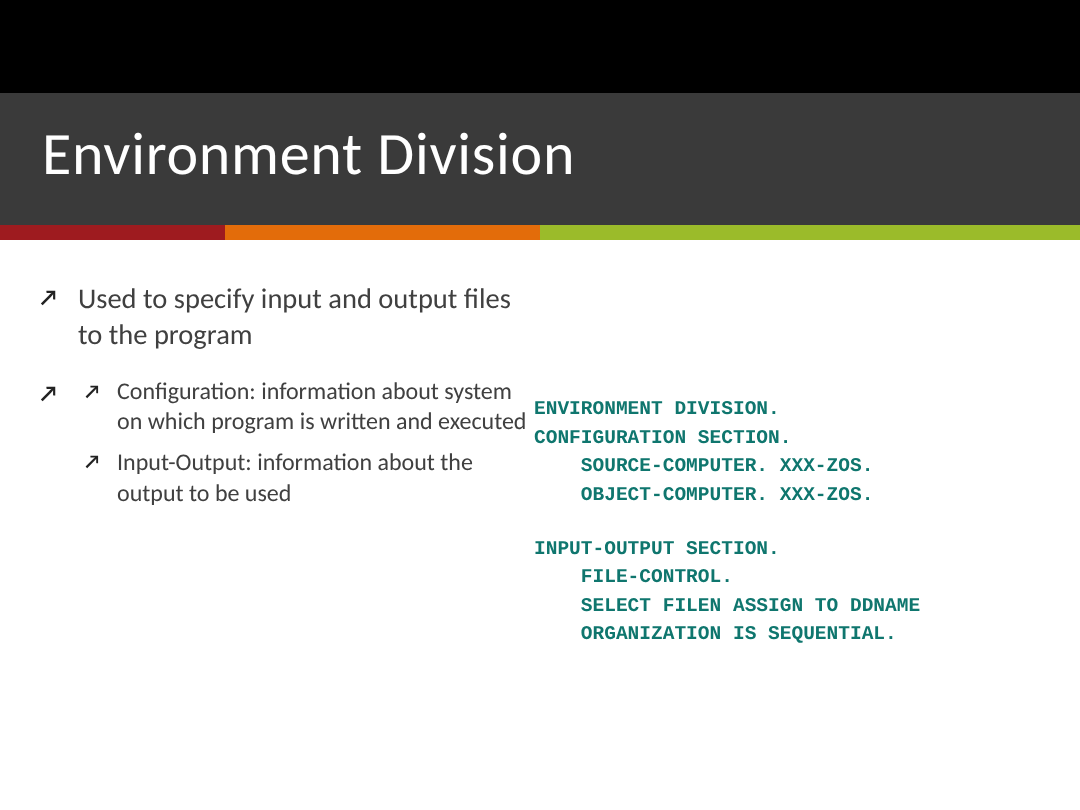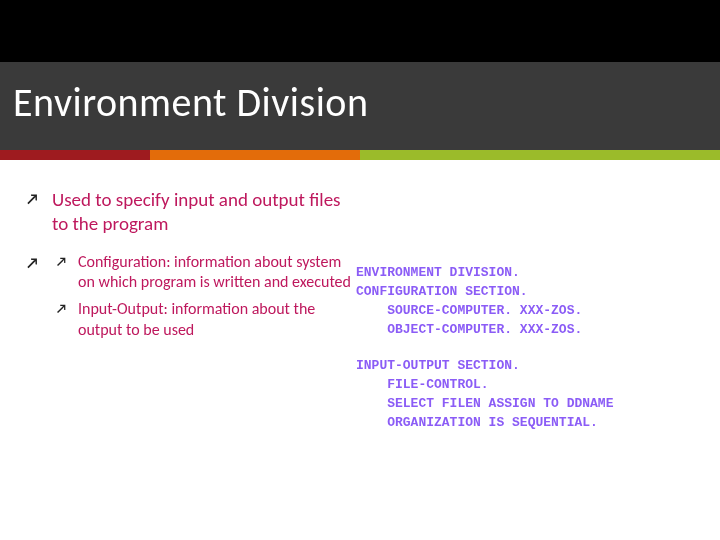--- a/index.html
+++ b/index.html
@@ -18,21 +18,21 @@
   .header-dark::before {
     content: "";
     position: absolute;
     top: 0; left: 0; right: 0;
     height: 62px;
     background: #000000;
   }
   .title {
     position: absolute;
     top: 78px;
-    left: 13px;
+    left: 28px;
     font-size: 40px;
     font-weight: 400;
     color: #ffffff;
     letter-spacing: 0.5px;
   }
   .color-strip {
     display: flex;
     height: 10px;
   }
   .strip-red    { background: #9e1b1f; flex: 0 0 150px; }
@@ -52,21 +52,21 @@
   }
   ul.bullets {
     list-style: none;
   }
   ul.bullets > li {
     position: relative;
     padding-left: 30px;
     margin-bottom: 16px;
     font-size: 19px;
     line-height: 1.25;
-    color: #be185d;
+    color: #404040;
   }
   ul.bullets > li::before {
     content: "↗";
     position: absolute;
     left: 4px;
     top: 2px;
     font-size: 15px;
     color: #222;
     font-weight: bold;
   }
@@ -87,21 +87,21 @@
     left: 4px;
     top: 2px;
     font-size: 13px;
     color: #222;
     font-weight: bold;
   }
   .code-block {
     font-family: "Courier New", monospace;
     font-size: 13px;
     line-height: 1.45;
-    color: #8b5cf6;
+    color: #0f766e;
     white-space: pre;
     font-weight: bold;
   }
   .code-gap { height: 18px; }
 </style>
 </head>
 <body>
 
 <div class="header-dark">
   <div class="title">Environment Division</div>

